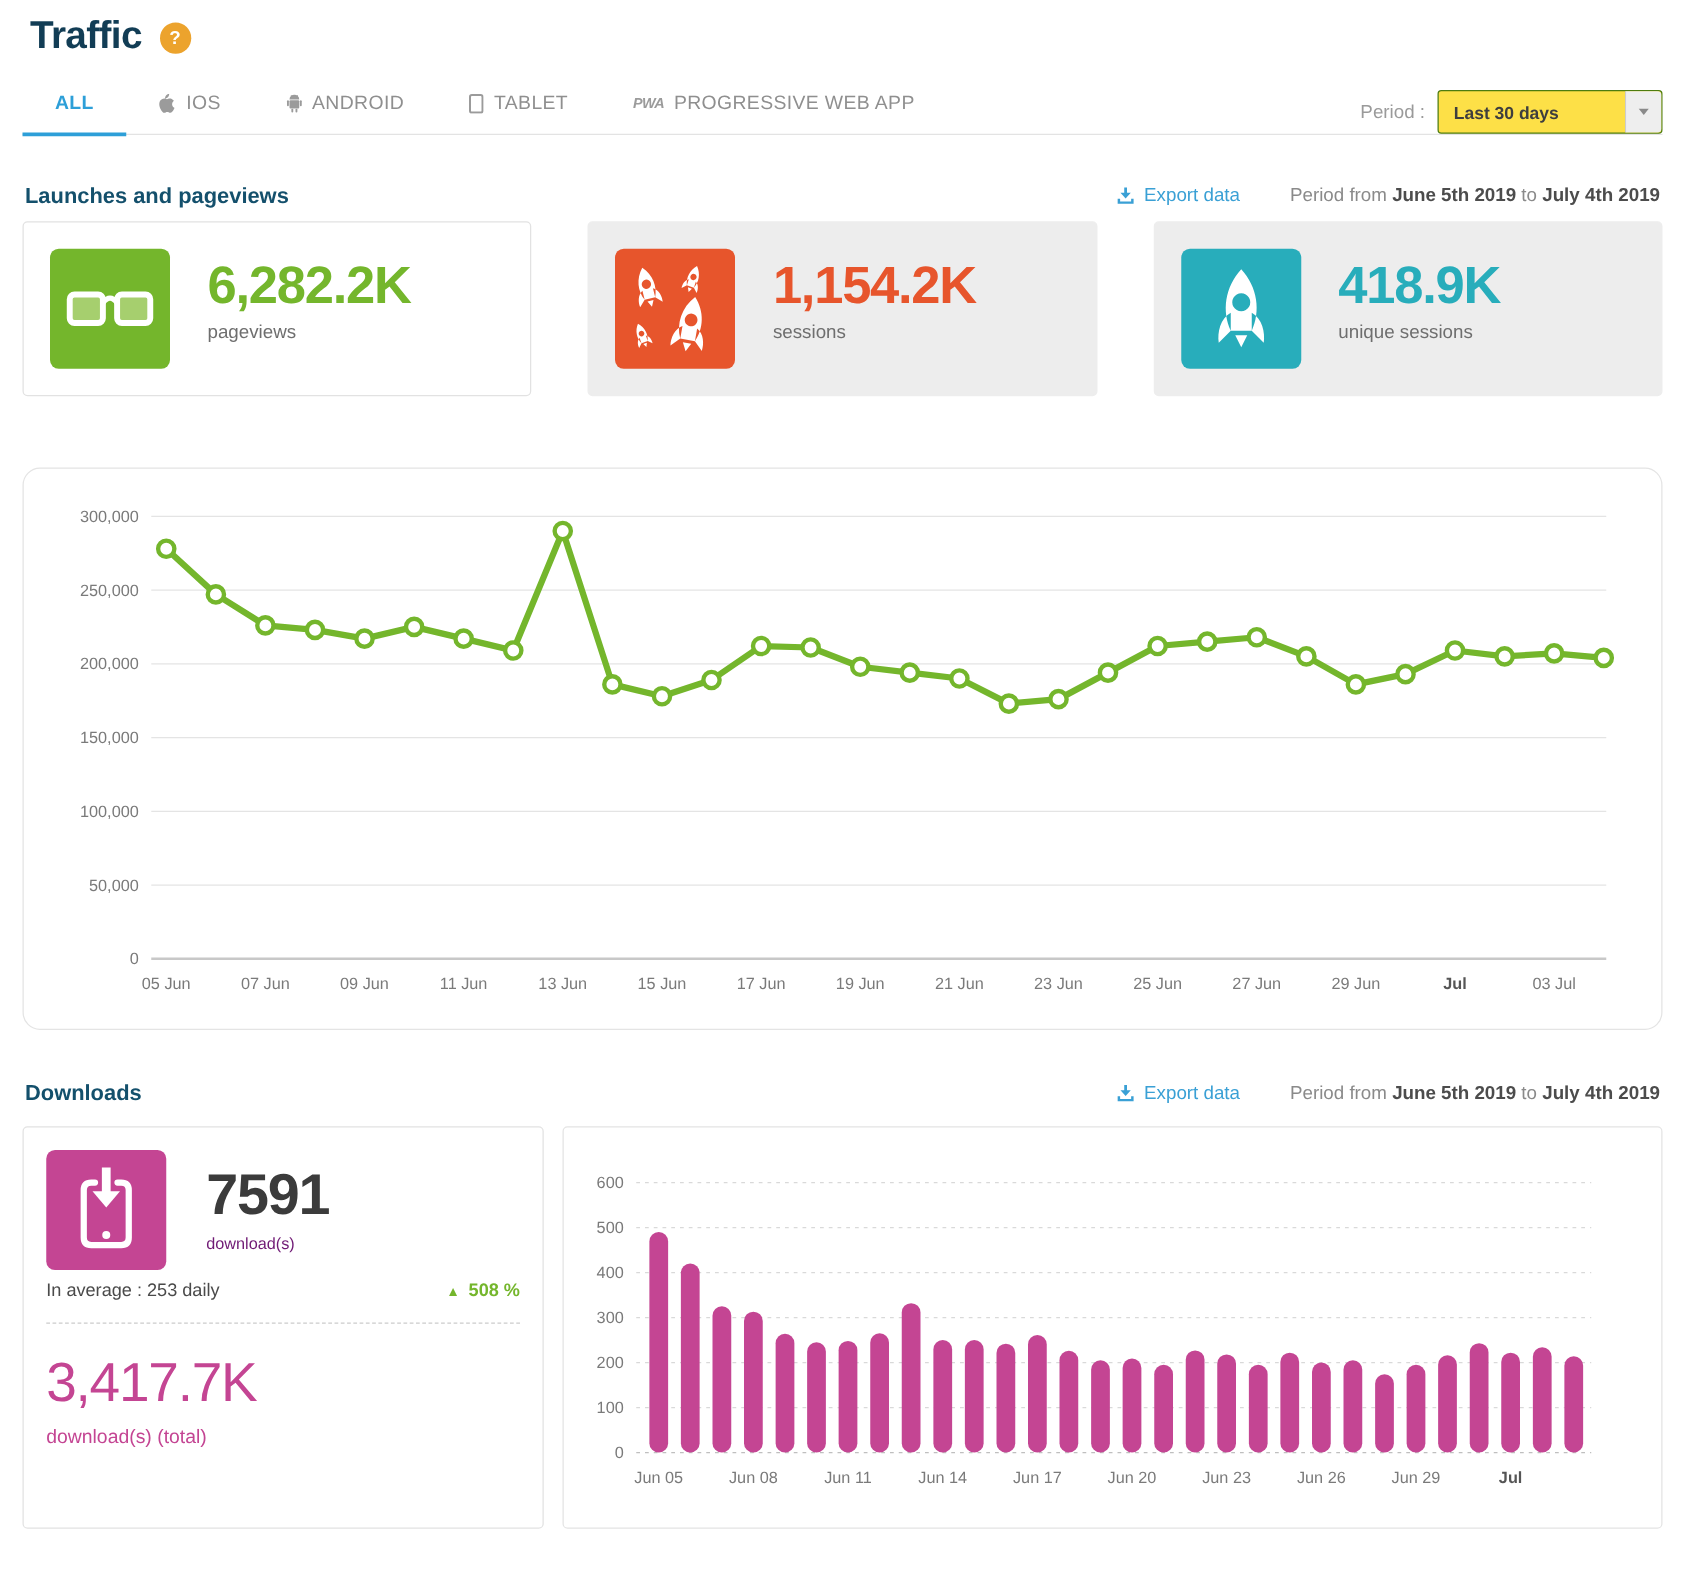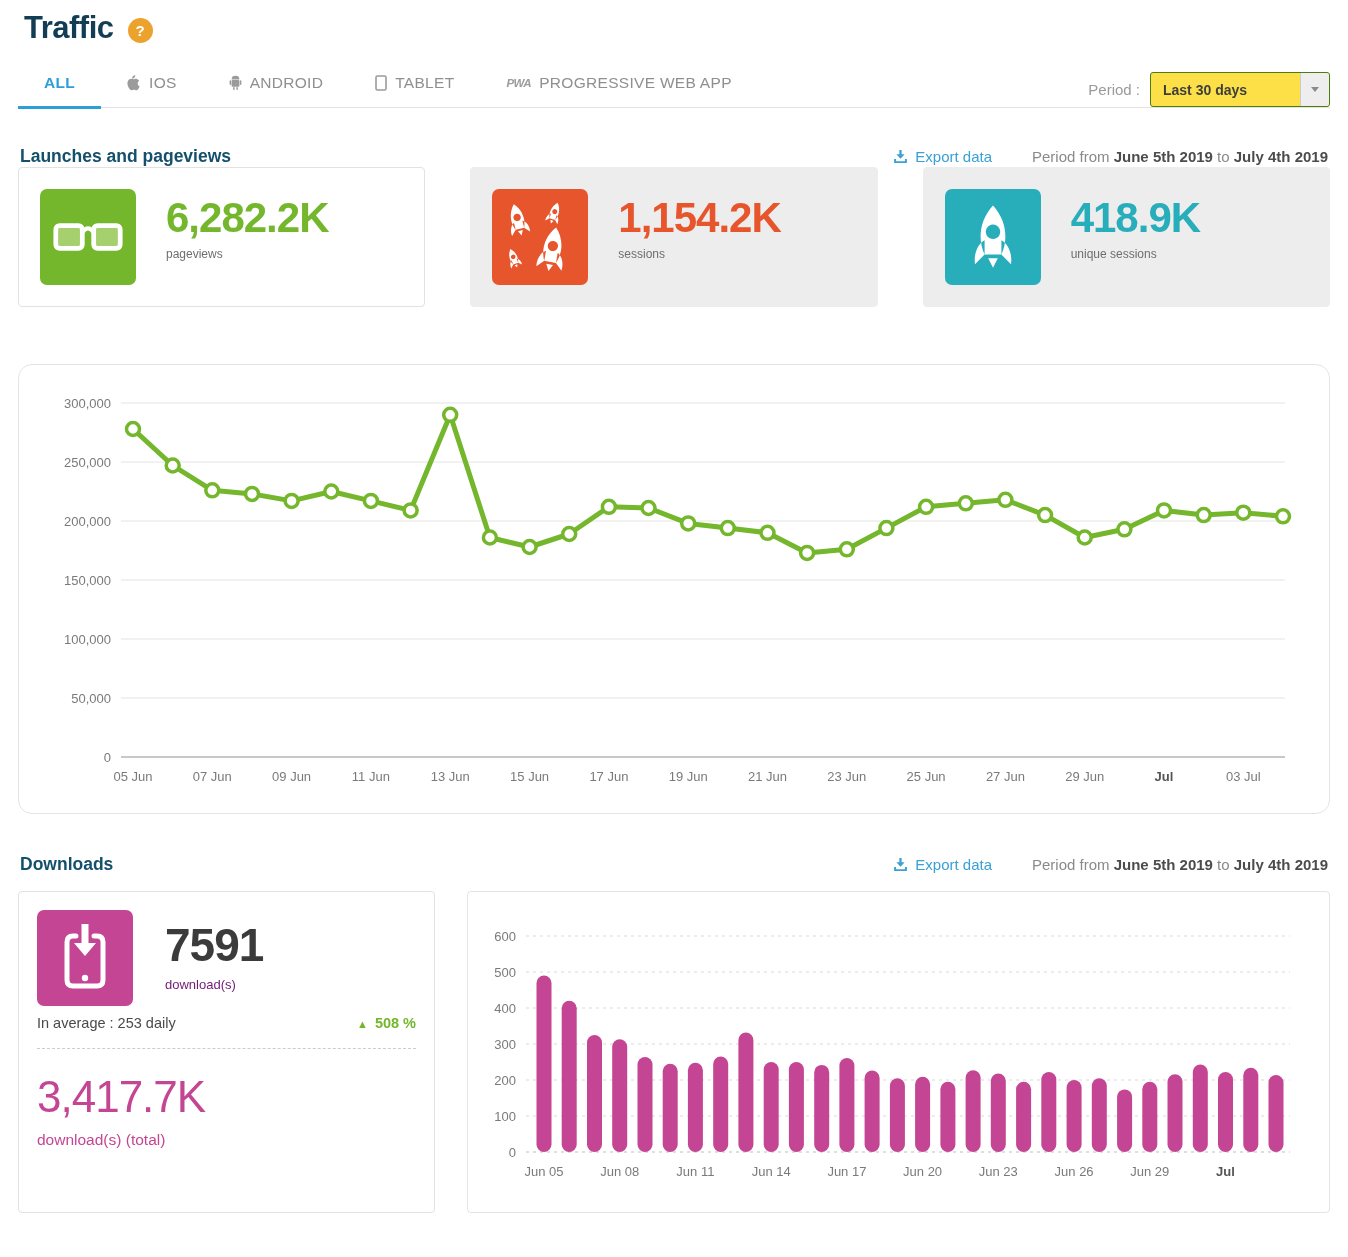--- a/index.html
+++ b/index.html
@@ -30,38 +30,38 @@
   
   .sec{display:flex;align-items:center;margin-top:38px;padding:0 2px}
   .sec.dl{margin-top:40px}
   .sec-title{font-size:17.5px;font-weight:800;color:#14506c;margin:0}
   .sec-right{margin-left:auto;display:flex;align-items:flex-end;gap:40px}
   .export{color:#3aa0d5;font-size:15px;display:flex;align-items:center;gap:7px;cursor:pointer}
   .period-text{font-size:15px;color:#8a8a8a}
   .period-text .b{color:#4c4c4c;font-weight:700}
 
   
-  .cards{display:flex;gap:45px;margin-top:0}
+  .cards{display:flex;gap:45px;margin-top:10px}
   .stat-card{flex:1;border-radius:4px;padding:21px;display:flex;align-items:flex-start;height:96px;cursor:pointer}
   .stat-card.selected{background:#fff;border:1px solid #e2e2e2}
   .stat-card.dim{background:#ededed;border:1px solid #ededed}
   .stat-icon{width:96px;height:96px;border-radius:7px;flex:none;display:flex;align-items:center;justify-content:center}
   .ic-green{background:#74b62c}.ic-orange{background:#e7552c}.ic-teal{background:#28adbb}.ic-pink{background:#c44593}
   .stat-txt{margin-left:30px;padding-top:8px}
   .stat-val{font-size:42px;font-weight:800;letter-spacing:-1px;line-height:1}
   .v-green{color:#74b62c}.v-orange{color:#e7552c}.v-teal{color:#28adbb}
-  .stat-lbl{font-size:12px;color:#6e6e6e;margin-top:8px}
+  .stat-lbl{font-size:15px;color:#6e6e6e;margin-top:8px}
 
   
   .chart-card{margin-top:57px;border:1px solid #e4e4e4;border-radius:14px;height:450px;overflow:hidden;padding:6px 0 0 14px;box-sizing:border-box}
   .ax{font-family:"Liberation Sans",sans-serif;font-size:13px;fill:#7a7a7a}
   .ax.bold{font-weight:700;fill:#555}
 
   
-  .dl-row{display:flex;gap:32px;margin-top:16px;align-items:stretch}
+  .dl-row{display:flex;gap:15px;margin-top:16px;align-items:stretch}
   .dl-card{width:417px;flex:none;background:#fff;border:1px solid #e2e2e2;border-radius:4px;padding:18px 18px 0;box-sizing:border-box;height:322px;overflow:hidden}
   .dl-top{display:flex}
   .dl-nums{margin-left:32px;padding-top:12px}
   .dl-val{font-size:46px;font-weight:800;color:#3b3b3b;letter-spacing:-1px;line-height:1}
   .dl-unit{font-size:13px;color:#701a75;margin-top:9px}
   .dl-avg-row{display:flex;justify-content:space-between;align-items:center;margin-top:9px;font-size:14.5px;color:#4a4a4a}
   .trend{color:#74b62c;font-weight:700;font-size:14.5px}
   .trend .arrow{font-size:11px;margin-right:3px}
   .dl-divider{border:none;border-top:1px dashed #ccc;margin:17px 0 0}
   .dl-total-val{font-size:44px;font-weight:400;color:#c44593;letter-spacing:-1px;margin-top:26px;line-height:1}

